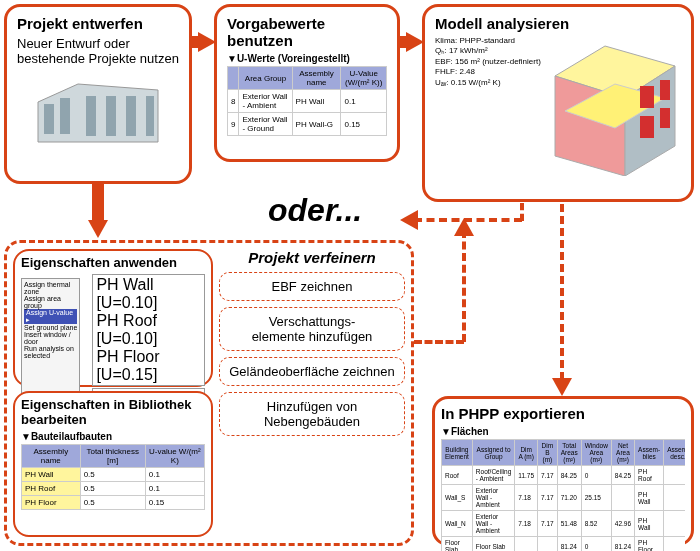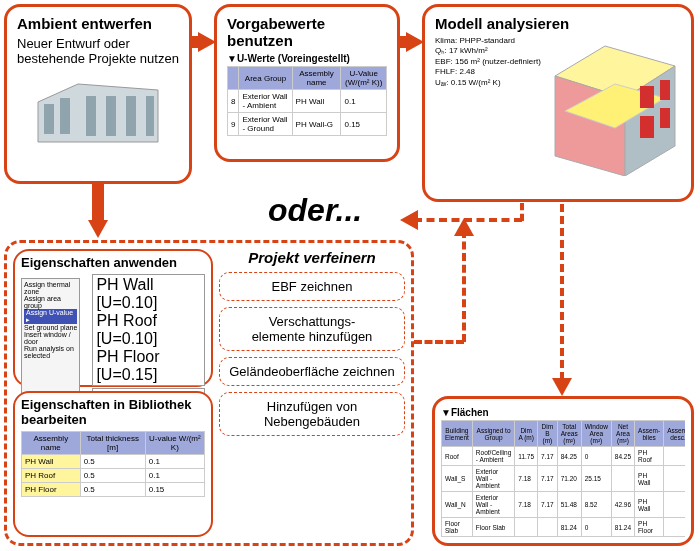--- a/index.html
+++ b/index.html
@@ -25,21 +25,21 @@
   .model-text { font-size: 8px; line-height: 1.3; }
   .menu-mock { font-size: 7px; background: #f5f5f5; border: 1px solid #999; padding: 2px; display: inline-block; margin-top: 4px; }
   .menu-mock .sel { background: #3f51b5; color: #fff; padding: 0 2px; }
   .submenu { background: #fff; border: 1px solid #999; padding: 1px 3px; display: inline-block; vertical-align: top; }
   .bldg-svg { display: block; margin: 6px auto 0; }
 </style>
 </head>
 <body>
 
 <div class="box" style="left:4px; top:4px; width:188px; height:180px;">
-  <h3>Ambient entwerfen</h3>
+  <h3>Projekt entwerfen</h3>
   <p>Neuer Entwurf oder bestehende Projekte nutzen</p>
   <svg class="bldg-svg" width="140" height="78">
     <polygon points="10,70 10,30 50,12 130,18 130,70" fill="#cfd8dc" stroke="#999"></polygon>
     <rect x="58" y="24" width="10" height="40" fill="#90a4ae"></rect>
     <rect x="78" y="24" width="10" height="40" fill="#90a4ae"></rect>
     <rect x="98" y="24" width="10" height="40" fill="#90a4ae"></rect>
     <rect x="118" y="24" width="8" height="40" fill="#90a4ae"></rect>
     <rect x="16" y="32" width="10" height="30" fill="#90a4ae"></rect>
     <rect x="32" y="26" width="10" height="36" fill="#90a4ae"></rect>
   </svg>
@@ -114,20 +114,21 @@
               <div class="">Run analysis on selected</div>
             </div>
           <div>
             <div class="submenu" id="pa-sub1"><div>PH Wall   [U=0.10]</div><div>PH Roof   [U=0.10]</div><div>PH Floor  [U=0.15]</div></div><br>
             <div class="submenu" id="pa-sub2" style="margin-top:2px;"><div>NLZ24-Altb [U=1.44]</div><div>Vollziegel38- [U=1.64]</div></div>
           </div>
         </div>
       </div>
       <div class="box" style="position:relative; border-width:2px; padding:4px 6px; flex:1;">
         <h3 style="font-size:13px;">Eigenschaften in Bibliothek bearbeiten</h3>
+        <div class="tbl-caption">▼Bauteilaufbauten</div>
         <table>
           <tbody>
               <tr id="pl-h">
                 <th>Assembly name</th>
                 <th>Total thickness [m]</th>
                 <th>U-value W/(m² K)</th>
               </tr>
           </tbody>
             <tbody id="pl-b">
               <tr class="yellow-row">
@@ -155,20 +156,21 @@
           <div class="refine-item">EBF zeichnen</div>
           <div class="refine-item">Verschattungs-<br>elemente hinzufügen</div>
           <div class="refine-item">Geländeoberfläche zeichnen</div>
           <div class="refine-item">Hinzufügen von Nebengebäuden</div>
         </div>
     </div>
   </div>
 </div>
 
 <div class="box" style="left:432px; top:396px; width:262px; height:150px; padding:6px;">
+  <h3>In PHPP exportieren</h3>
   <div class="tbl-caption">▼Flächen</div>
   <div style="overflow:hidden;">
   <table style="font-size:6.5px;">
     <tbody>
           <tr id="ex-h">
             <th>Building Element</th>
             <th>Assigned to Group</th>
             <th>Dim A (m)</th>
             <th>Dim B (m)</th>
             <th>Total Areas (m²)</th>

